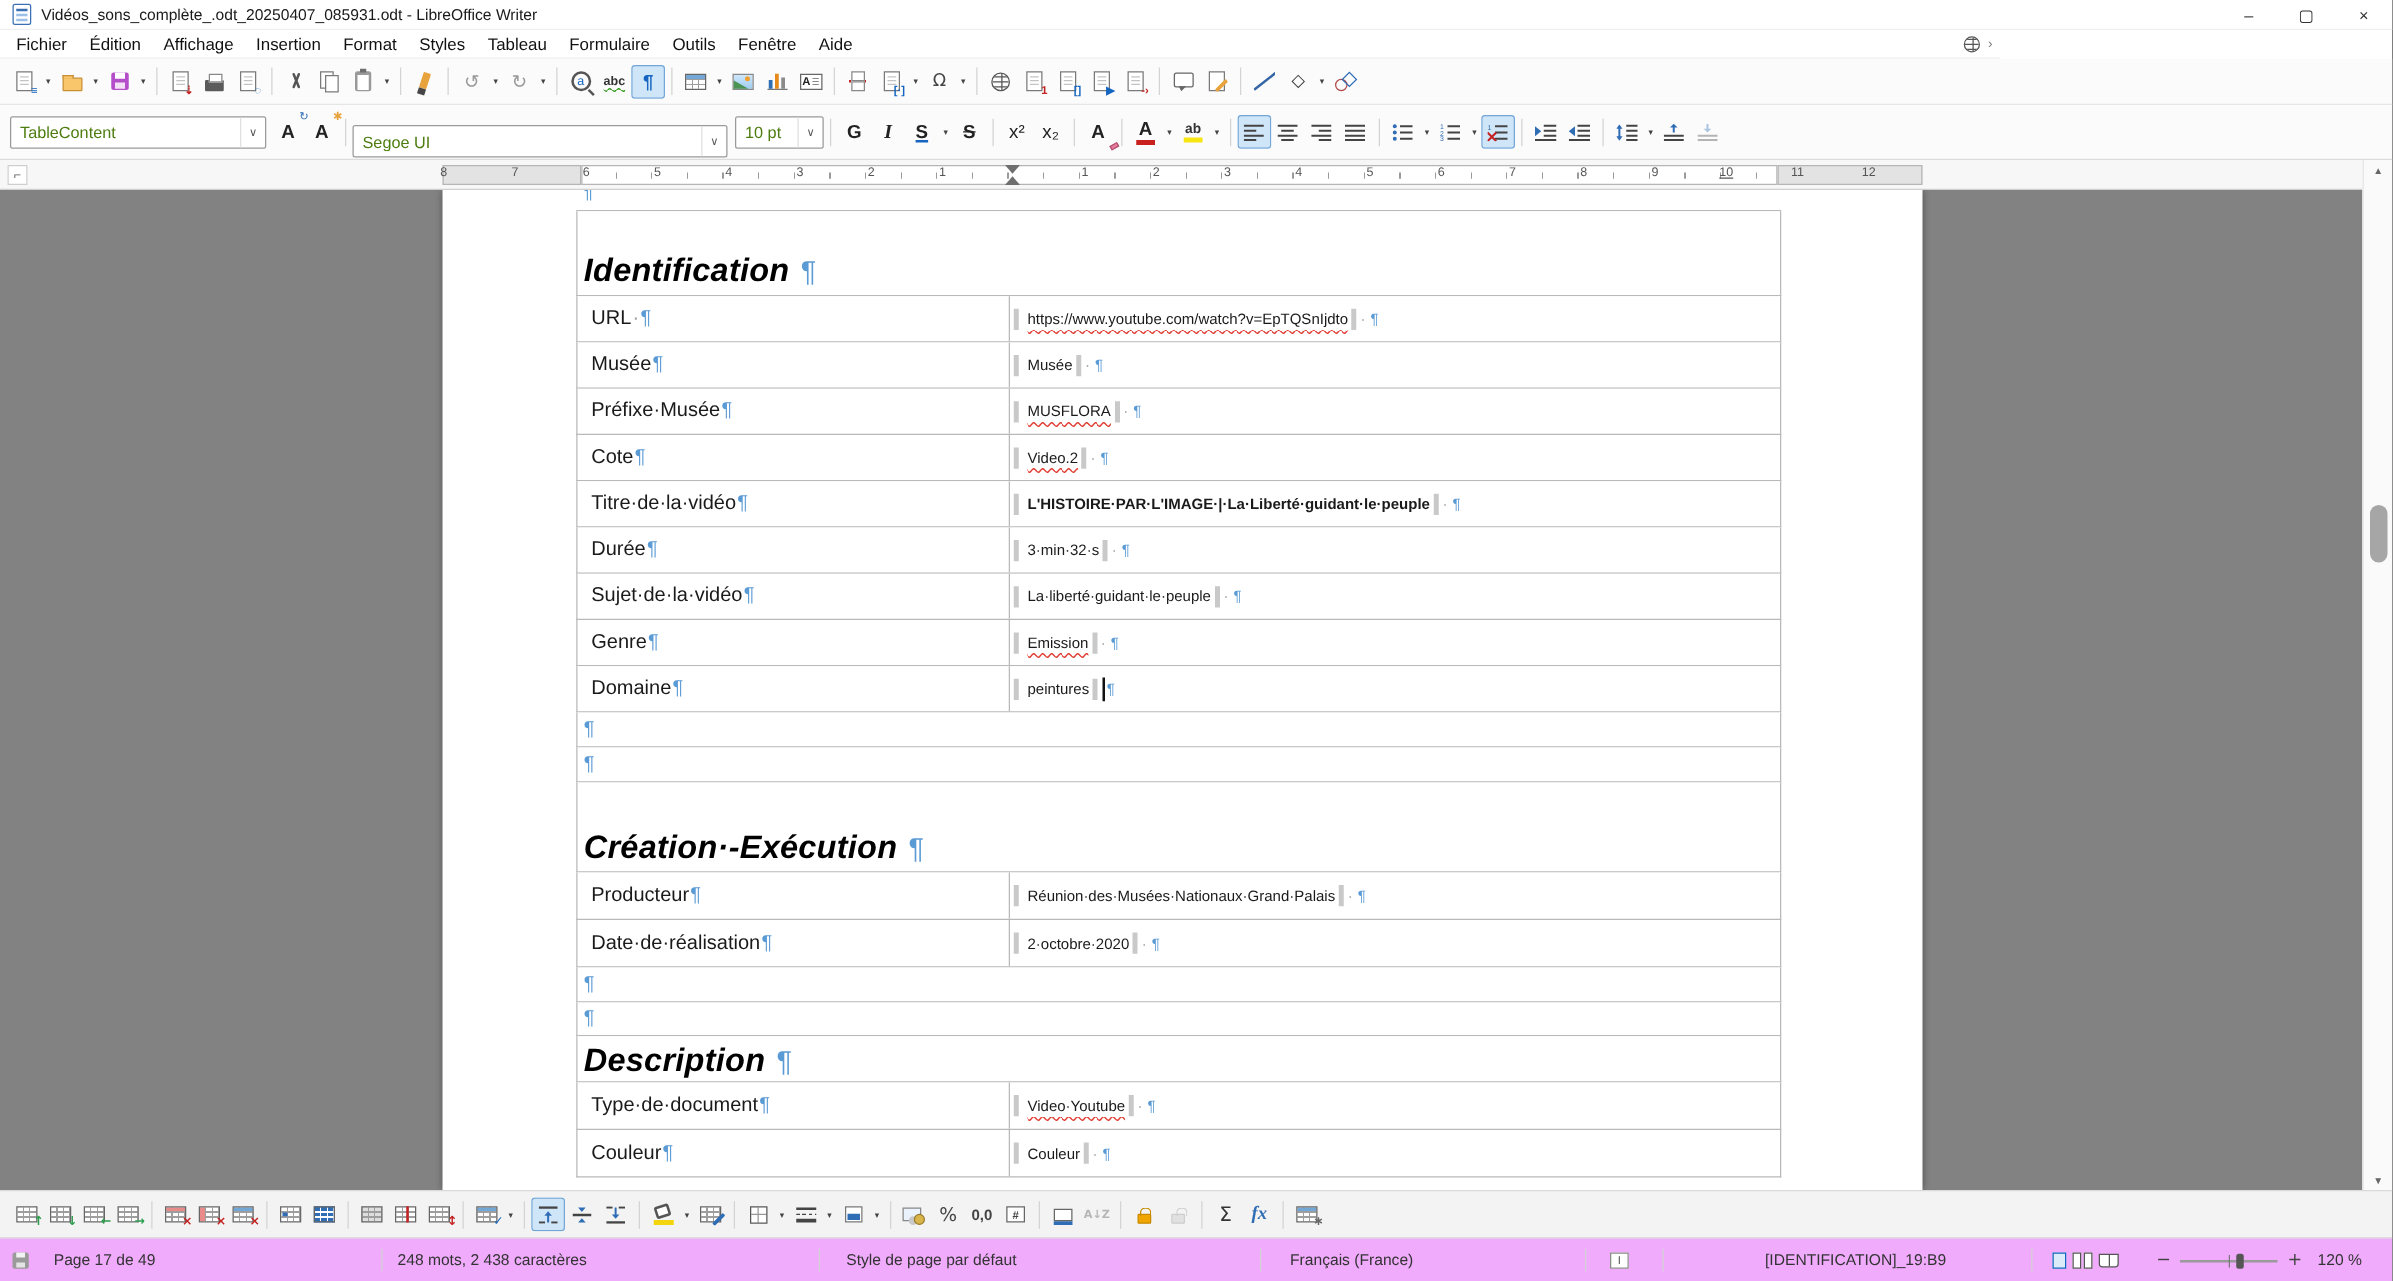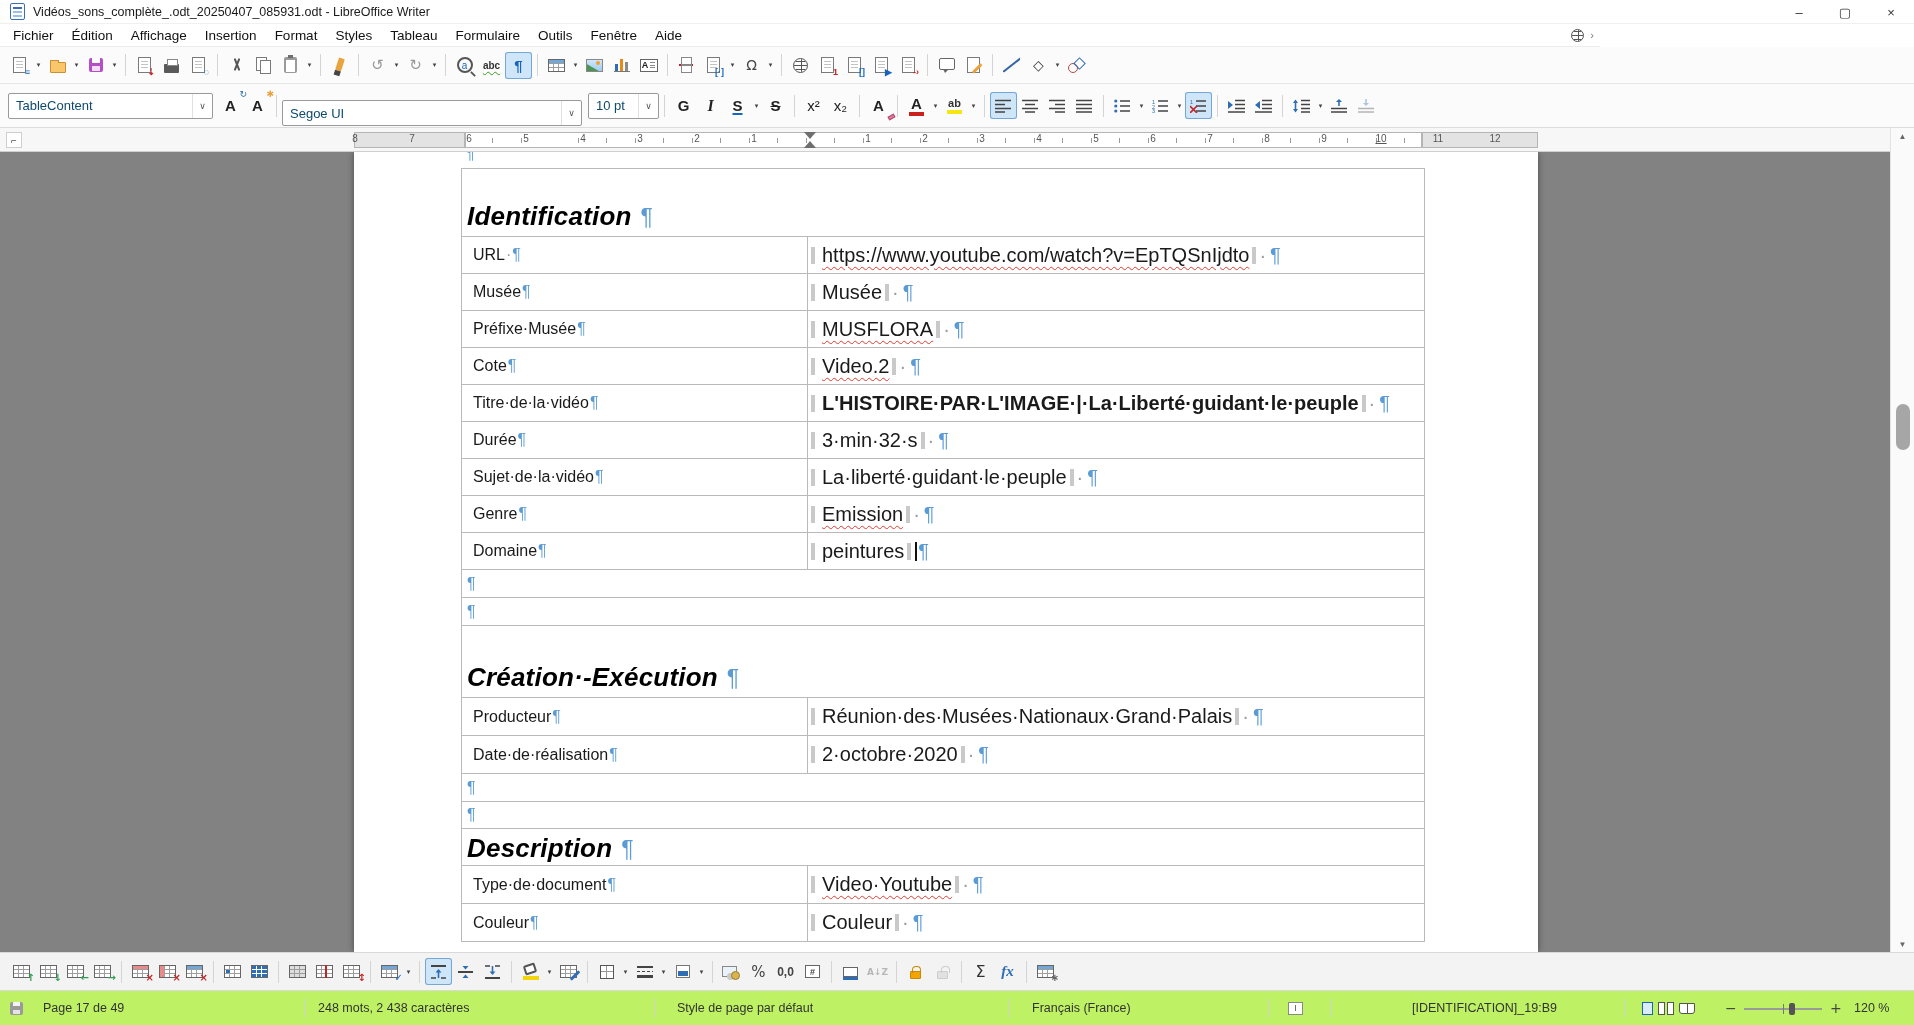--- a/index.html
+++ b/index.html
@@ -86,21 +86,21 @@
   .trk{width:13px;height:16px;border:1px solid #7a7a7a;background:#fff;position:relative;}
   .trk::after{content:"";position:absolute;width:12px;height:2.5px;background:#e8a33d;transform:rotate(-45deg);right:-4px;bottom:3px;border-radius:1px;}
   .lin{width:17px;height:16px;position:relative;overflow:hidden;}
   .lin::before{content:"";position:absolute;left:-2px;top:7px;width:22px;height:2px;background:#3465a4;transform:rotate(-38deg);}
   .drw{width:18px;height:15px;position:relative;}
   .drw::before{content:"";position:absolute;left:0;bottom:0;width:8px;height:8px;border:1.5px solid #b04a4a;border-radius:50%;}
   .drw::after{content:"";position:absolute;right:2px;top:1px;width:7px;height:7px;border:1.5px solid #2f6db5;transform:rotate(45deg);}
 
   
   .combo{height:26px;background:#fff;border:1px solid #9a9a9a;border-radius:2px;display:flex;align-items:center;flex:none;}
-  .combo .cval{flex:1;padding:0 7px;font-size:13px;color:#0c4a6e;white-space:nowrap;overflow:hidden;}
+  .combo .cval{flex:1;padding:0 7px;font-size:13px;color:#4d7c0f;white-space:nowrap;overflow:hidden;}
   .combo .cdd{width:20px;height:100%;display:flex;align-items:center;justify-content:center;font-size:9px;color:#555;border-left:1px solid #e0e0e0;}
   .lt{font-size:15px;font-weight:bold;color:#222;line-height:1;}
   .lt.it{font-style:italic;font-weight:bold;font-family:"Liberation Serif",serif;font-size:16px;}
   .lt.ul{text-decoration:underline;text-decoration-color:#1565c0;text-decoration-thickness:1.5px;text-underline-offset:2px;}
   .lt.st{text-decoration:line-through;}
   .ltwrap{display:flex;flex-direction:column;align-items:center;line-height:1;}
   .ltwrap .bar{width:15px;height:4px;margin-top:1px;}
   .corner{position:absolute;top:-2px;right:-3px;font-size:9px;line-height:1;font-family:"DejaVu Sans",sans-serif;}
   .eraser{position:absolute;right:-3px;bottom:0;width:7px;height:4px;background:#e87c9c;border:1px solid #b05070;transform:rotate(-30deg);}
   .hl{font-size:11px;font-weight:bold;color:#333;}
@@ -121,21 +121,21 @@
   .docarea{position:absolute;left:0;top:152px;width:1890px;height:800px;background:#828282;overflow:hidden;}
   .page{position:absolute;left:354px;top:0;width:1184px;height:800px;background:#fff;box-shadow:0 0 6px rgba(0,0,0,.45);overflow:hidden;}
   .fragpil{position:absolute;left:112px;top:-7px;color:#5b9bd5;font-size:16px;}
   .dtable{position:absolute;left:107px;top:16px;width:964px;border-top:1px solid #b9b9b9;}
   .thead,.trow,.tempty{border:1px solid #b9b9b9;border-top:none;display:flex;background:#fff;}
   .thead{align-items:flex-end;padding:0 0 7px 5px;}
   .htxt{font-size:26px;font-weight:bold;font-style:italic;color:#000;line-height:1;letter-spacing:.2px;}
   .hpil{color:#5b9bd5;font-size:23px;margin-left:9px;line-height:1;}
   .trow{height:37px;}
   .cell-l{width:345px;display:flex;align-items:center;padding-left:11px;font-size:16px;color:#1a1a1a;}
-  .cell-v{flex:1;border-left:1px solid #b9b9b9;display:flex;align-items:center;padding-left:3px;font-size:20px;color:#1a1a1a;}
+  .cell-v{flex:1;border-left:1px solid #b9b9b9;display:flex;align-items:center;padding-left:3px;font-size:12px;color:#1a1a1a;}
   .pil{color:#5b9bd5;margin-left:1px;}
   .fbar{width:4px;height:17px;background:#c9c9c9;flex:none;}
   .fbar.s{margin-right:7px;}
   .fbar.e{margin:0 3px 0 3px;}
   .sdot{color:#9a9a9a;margin-right:3px;}
   .sq{text-decoration:underline wavy #e03c31;text-decoration-thickness:1px;text-underline-offset:4px;}
   .bv{font-weight:bold;}
   .caret{width:2px;height:19px;background:#111;margin-left:1px;flex:none;}
   .tempty{height:28px;align-items:center;padding-left:5px;}
   .tempty .pil{font-size:16px;margin:0;}
@@ -166,21 +166,21 @@
   .capt::after{content:"";position:absolute;left:-1px;right:-1px;bottom:-4px;height:2.5px;background:#2f6db5;}
   .sort{font-size:9px;font-weight:bold;color:#555;font-family:"DejaVu Sans",sans-serif;}
   .lock{width:11px;height:8px;background:#f0a500;border:1px solid #c98a00;border-radius:1px;position:relative;margin-top:6px;}
   .lock::before{content:"";position:absolute;left:1px;top:-6px;width:7px;height:6px;border:1.5px solid #c98a00;border-bottom:none;border-radius:4px 4px 0 0;}
   .lock.gray{background:#c4c4c4;border-color:#909090;}
   .lock.gray::before{border-color:#909090;left:3px;}
   .fx{font-family:"Liberation Serif",serif;font-style:italic;font-weight:bold;font-size:15px;color:#2f6db5;}
   .sum{font-family:"DejaVu Sans",sans-serif;font-size:16px;color:#333;}
 
   
-  .statusbar{position:absolute;left:0;top:990px;width:1914px;height:35px;background:#bef264;border-top:1px solid #d9d9d9;font-size:12.5px;color:#333;}
+  .statusbar{position:absolute;left:0;top:990px;width:1914px;height:35px;background:#f0abfc;border-top:1px solid #d9d9d9;font-size:12.5px;color:#333;}
   .sbitem{position:absolute;top:0;height:100%;display:flex;align-items:center;white-space:nowrap;}
   .ssep{position:absolute;top:8px;bottom:8px;width:1px;background:#d2d2d2;}
   .sflop{width:13px;height:13px;background:#9a9a9a;border-radius:2px;position:relative;}
   .sflop::before{content:"";position:absolute;left:3px;top:0;width:7px;height:4px;background:#f3f3f3;}
   .sflop::after{content:"";position:absolute;left:3px;bottom:1px;width:7px;height:4px;background:#e4e4e4;}
   .selm{width:15px;height:13px;border:1px solid #8a8a8a;display:flex;align-items:center;justify-content:center;font-size:9px;color:#555;background:#fff;}
   .vico{width:11px;height:13px;border:1px solid #555;background:#fff;}
   .vico.actv{border-color:#1565c0;background:#dcebf8;}
   .vicom{width:16px;height:13px;display:flex;gap:2px;}
   .vicom i{flex:1;border:1px solid #555;background:#fff;}

